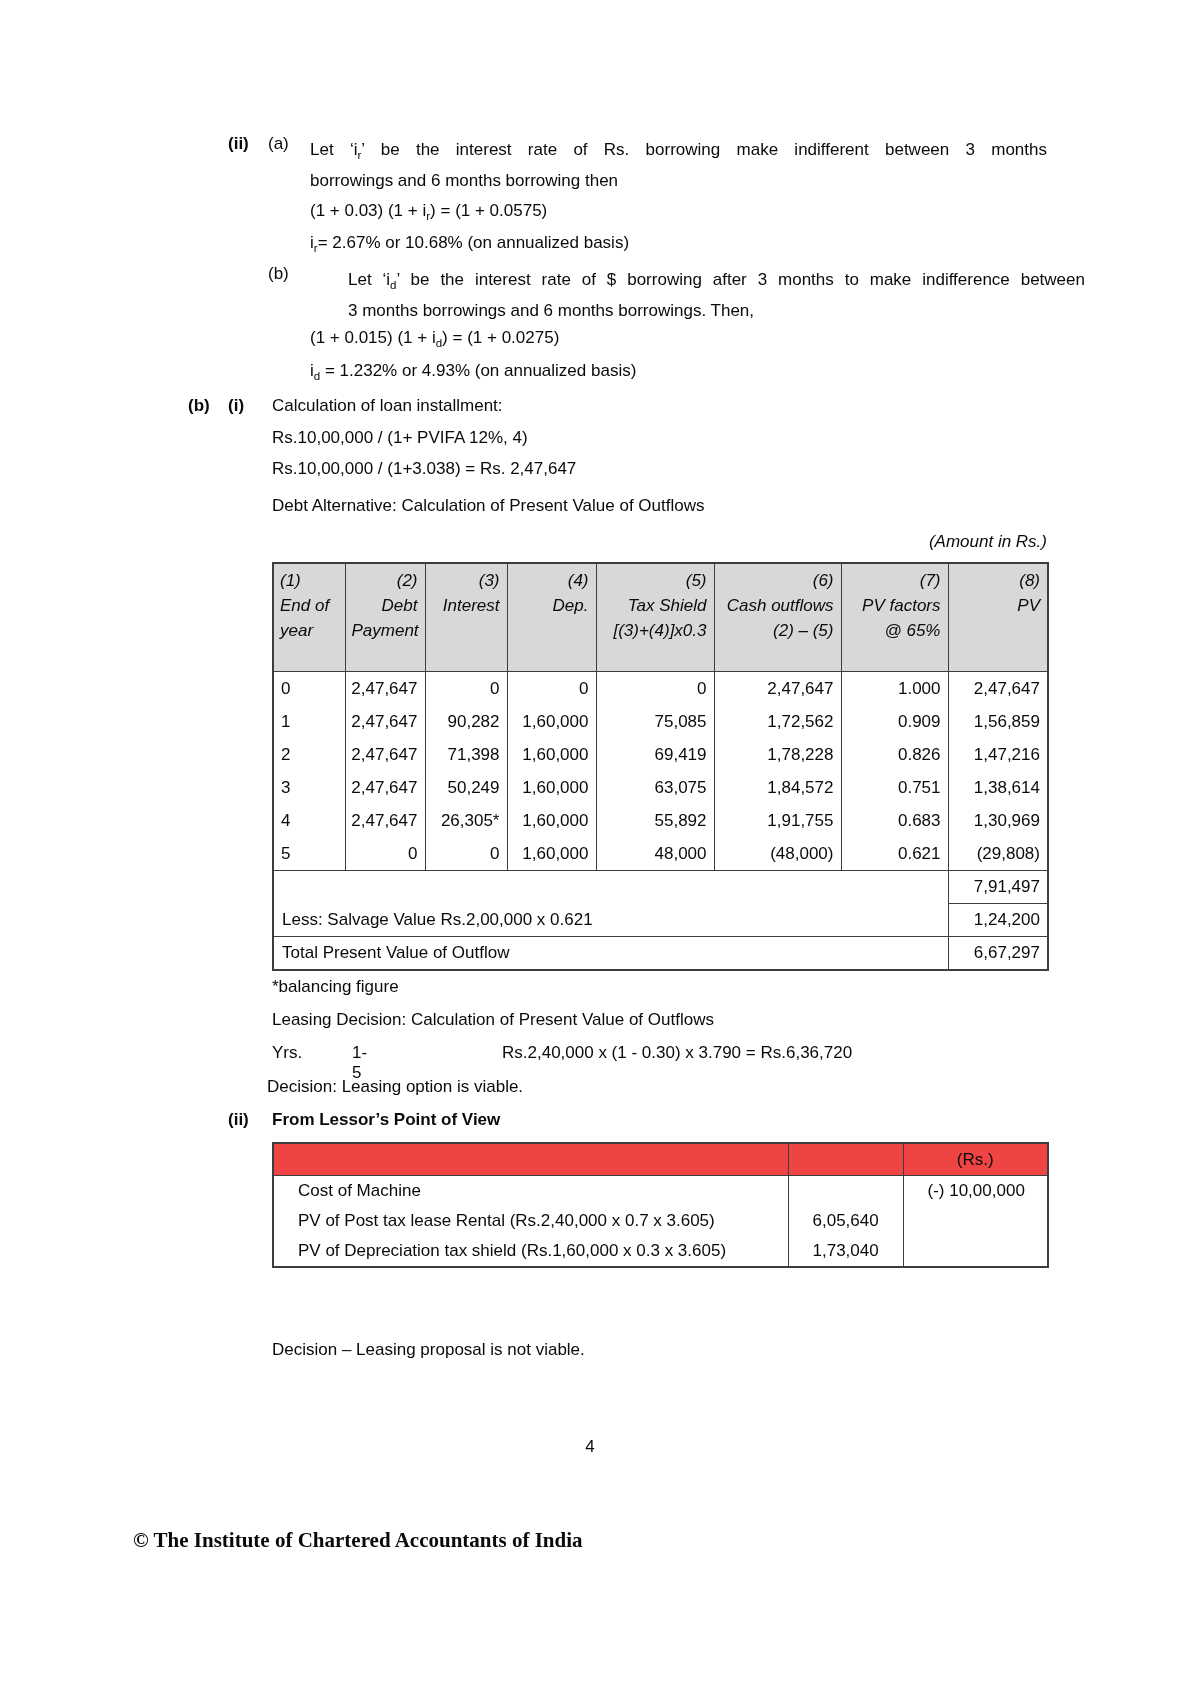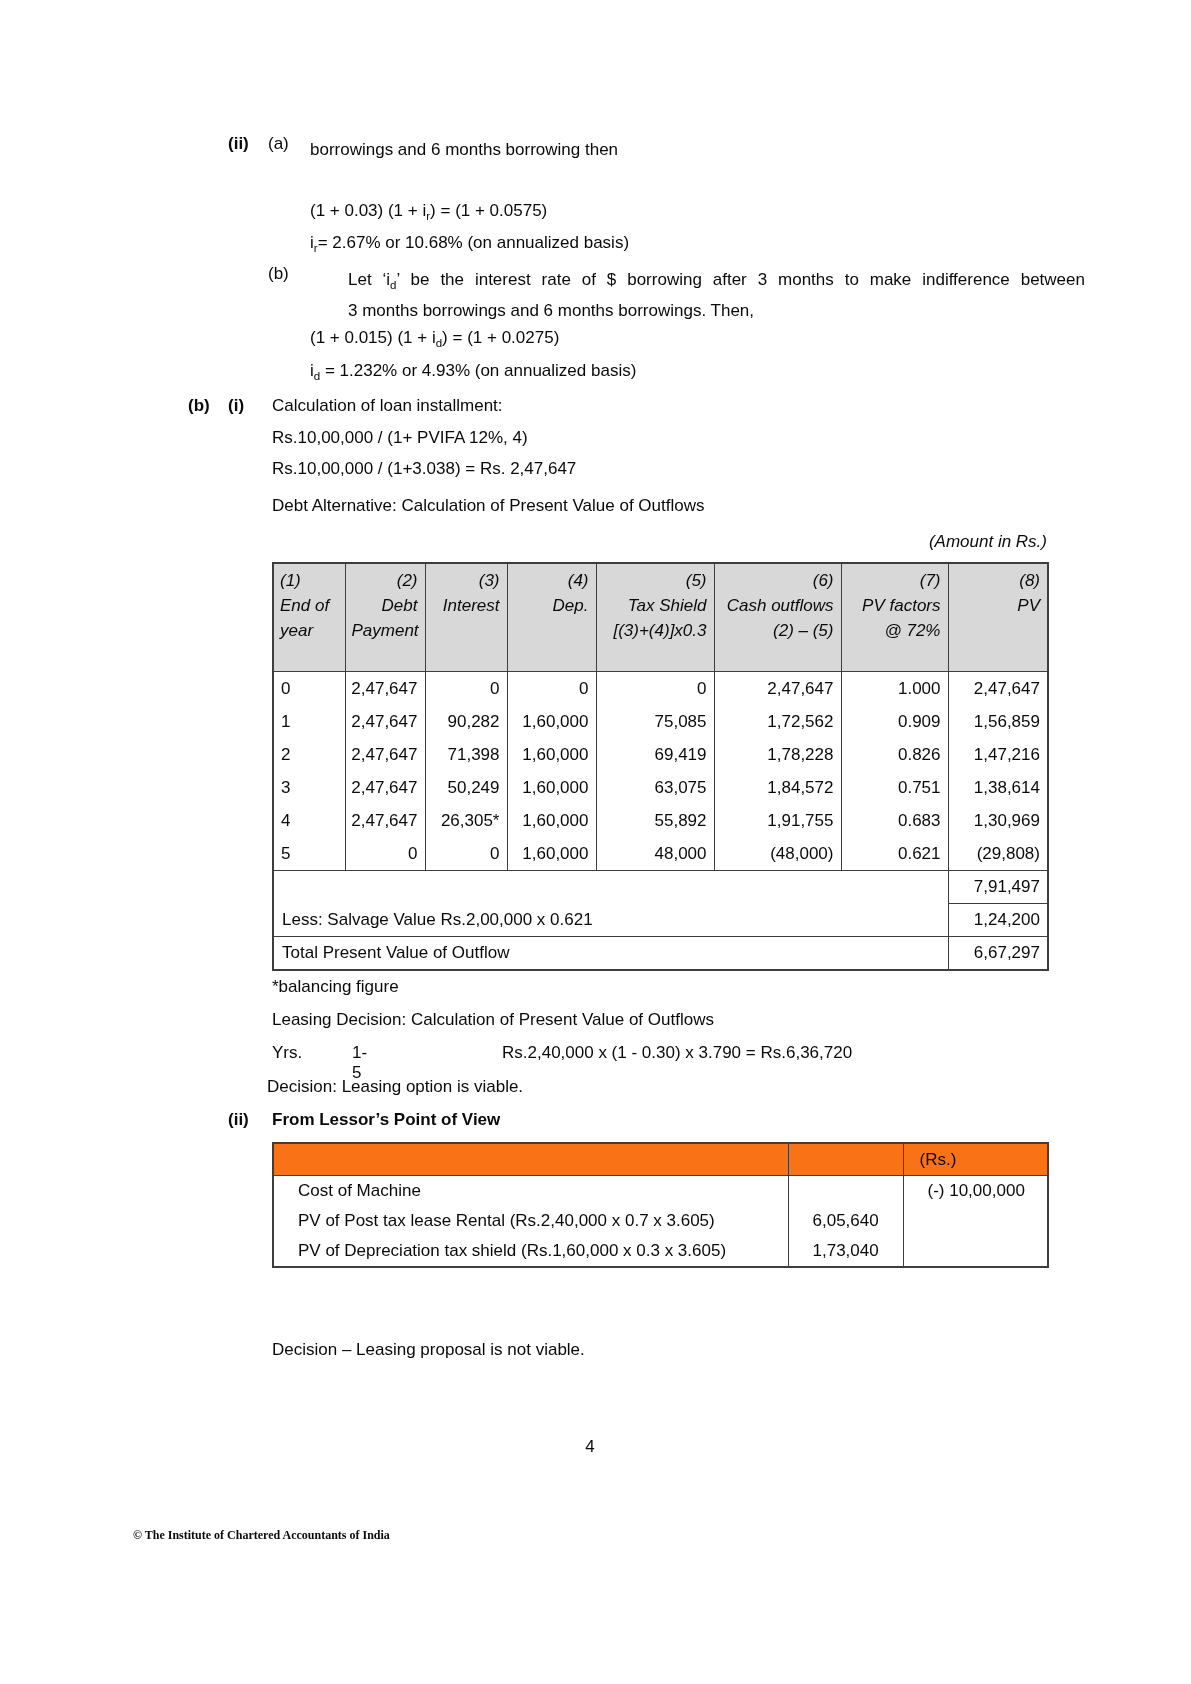--- a/index.html
+++ b/index.html
@@ -46,48 +46,49 @@
   .t1 tbody td { height:33px; text-align:right; padding:0 7px 0 0; vertical-align:middle; }
   .t1 tbody td.c1 { text-align:left; padding:0 0 0 7px; }
   .t1 tr.r-last td { border-bottom:1.5px solid #3d3d3d; }
   .t1 td.merged { text-align:left; padding:0 0 0 8px; }
   .t1 tr.subtotal-row td { border-bottom:none; height:32px; }
   .t1 tr.subtotal-row td.val { border-bottom:1.5px solid #3d3d3d; }
   .t1 tr.less-row td { border-bottom:1.5px solid #3d3d3d; height:32px; }
   .t1 tr.total-row td { height:32px;margin-left:34px; }
 
   .t2 thead th {
-    background:#f97316;
+    background:#ef4444;
     border-bottom:1.5px solid #3d3d3d;
     font-weight:normal;
     height:31px;
     padding:0 16px;
-    text-align:left;
+    text-align:center;
   }
   .t2 tbody td { height:30px; vertical-align:middle; padding:0 24px; }
   .t2 tbody td.lbl { text-align:left; }
   .t2 tbody td.num { text-align:right; }
   .ul { display:inline-block; border-bottom:1.6px solid #0a0a0a; line-height:20px; }
   .lead-28 { padding-left:28px; }
   .lead-34 { padding-left:34px; }
 
   .footer-serif {
     font-family:"Liberation Serif", serif;
     font-weight:bold;
-    font-size:12px;
+    font-size:21px;
   }
 </style>
 </head>
 <body>
 
 <div class="page">
 
   <div class="abs bold" style="top:134px;left:228px;">(ii)</div>
   <div class="abs" style="top:134px;left:268px;">(a)</div>
   <div class="abs para" style="top:134px;left:310px;width:737px;">
+    <div class="just">Let ‘i<sub>r</sub>’ be the interest rate of Rs. borrowing make indifferent between 3 months</div>
     <div>borrowings and 6 months borrowing then</div>
   </div>
   <div class="abs" style="top:201px;left:310px;">(1 + 0.03) (1 + i<sub>r</sub>) = (1 + 0.0575)</div>
   <div class="abs" style="top:233px;left:310px;">i<sub>r</sub>= 2.67% or 10.68% (on annualized basis)</div>
 
   <div class="abs" style="top:264px;left:268px;">(b)</div>
   <div class="abs para" style="top:264px;left:310px;width:737px;margin-left:38px;">
     <div class="just">Let ‘i<sub>d</sub>’ be the interest rate of $ borrowing after 3 months to make indifference between</div>
     <div>3 months borrowings and 6 months borrowings. Then,</div>
   </div>
@@ -142,21 +143,21 @@
               <div>[(3)+(4)]x0.3</div>
             </th>
         <th>
               <div>(6)</div>
               <div>Cash outflows</div>
               <div>(2) – (5)</div>
             </th>
         <th>
               <div>(7)</div>
               <div>PV factors</div>
-              <div>@ 72%</div>
+              <div>@ 65%</div>
             </th>
         <th>
               <div>(8)</div>
               <div>PV</div>
               <div></div>
             </th>
       </tr>
     </thead>
     <tbody>
       <tr>

